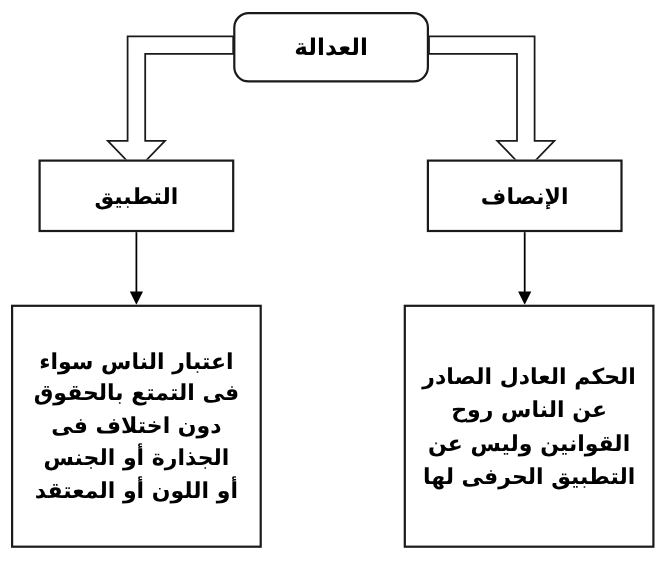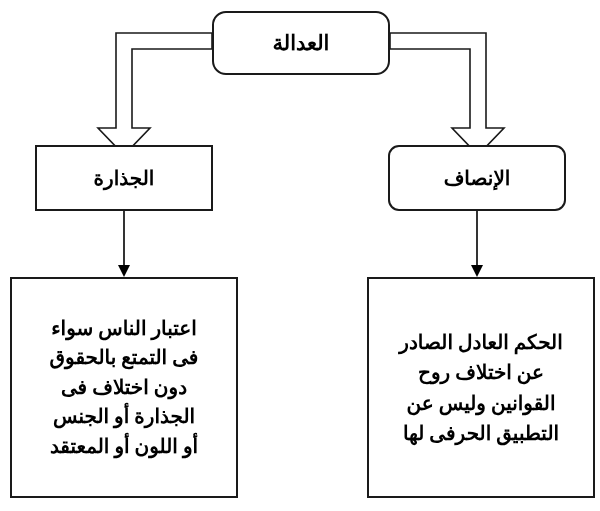--- a/index.html
+++ b/index.html
@@ -31,21 +31,20 @@
     background: #ffffff;
     border: 2px solid #1a1a1a;
     display: flex;
     align-items: center;
     justify-content: center;
     text-align: center;
     color: #000000;
     font-weight: bold;
     direction: rtl;
     z-index: 3;
-    font-family: Liberation Serif, serif;
   }
   .node.root {
     border-radius: 14px;
     border-width: 2px;
   }
   .node-label {
     display: block;
     width: 100%;
     white-space: pre-line;
   }
@@ -63,21 +62,20 @@
     width: 178px;
     height: 66px;
     font-size: 20px;
   }
   #node-equity {
     left: 388px;
     top: 145px;
     width: 178px;
     height: 66px;
     font-size: 20px;
-    border-radius: 11px;
   }
   #node-equality-detail {
     left: 10px;
     top: 277px;
     width: 228px;
     height: 221px;
     font-size: 20px;
     line-height: 1.48;
     padding: 18px 8px;
   }
@@ -111,35 +109,35 @@
       <line x1="477" y1="211" x2="477" y2="269" stroke="#000000" stroke-width="1.6"></line>
       <path d="M 477,277 L 471,265 L 483,265 Z" fill="#000000"></path>
     </g>
   </svg>
 
   <div class="node root" id="node-root">
     <span class="node-label">العدالة</span>
   </div>
 
   <div class="node" id="node-equality">
-    <span class="node-label">الجذارة</span>
+    <span class="node-label">التطبيق</span>
   </div>
 
   <div class="node" id="node-equity">
     <span class="node-label">الإنصاف</span>
   </div>
 
   <div class="node" id="node-equality-detail">
     <span class="node-label">اعتبار الناس سواء
 فى التمتع بالحقوق
 دون اختلاف فى
 الجذارة أو الجنس
 أو اللون أو المعتقد</span>
   </div>
 
   <div class="node" id="node-equity-detail">
     <span class="node-label">الحكم العادل الصادر
-عن اختلاف روح
+عن الناس روح
 القوانين وليس عن
 التطبيق الحرفى لها</span>
   </div>
 
 </div>
 
 </body></html>

